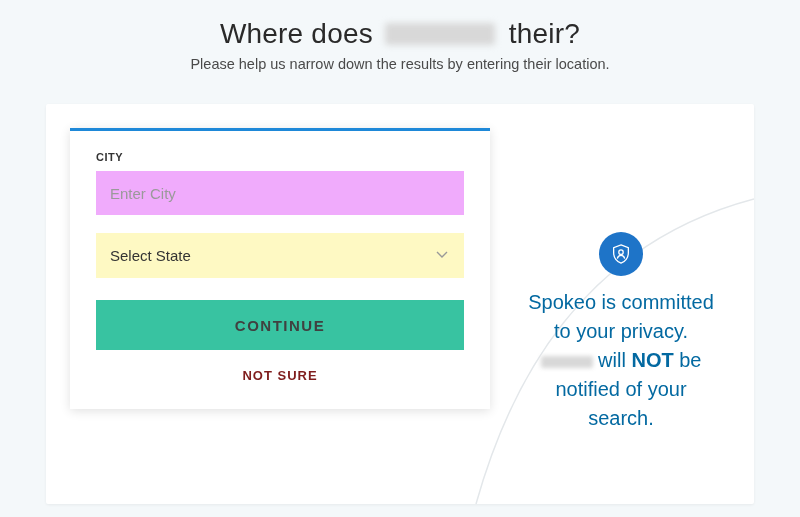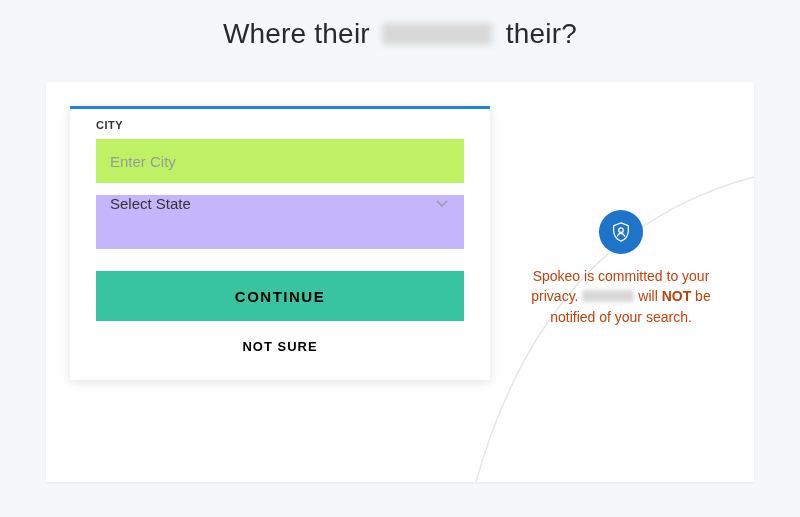--- a/index.html
+++ b/index.html
@@ -54,76 +54,76 @@
     pointer-events: none;
   }
   .form-panel {
     position: absolute;
     left: 24px;
     top: 24px;
     width: 420px;
     background: #fff;
     box-shadow: 0 2px 10px rgba(0,0,0,0.12);
     border-top: 3px solid #1e88d8;
-    padding: 10px 26px 20px;
+    padding: 20px 26px 20px;
   }
   .field-label {
     font-size: 11px;
     font-weight: 600;
     letter-spacing: 0.5px;
     color: #333;
     margin-bottom: 8px;
   }
   .text-input {
     width: 100%;
     height: 44px;
-    background: #bef264;
+    background: #f0abfc;
     border: none;
     padding: 0 14px;
     font-size: 15px;
     color: #333;
     outline: none;
-    margin-bottom: 12px;
+    margin-bottom: 18px;
   }
   .text-input::placeholder { color: #9a9a9a; }
   .select-wrap {
     position: relative;
     width: 100%;
-    height: 54px;
-    background: #c4b5fd;
+    height: 45px;
+    background: #fef9c3;
     margin-bottom: 22px;
     display: flex;
-    align-items: flex-start;
+    align-items: center;
     padding: 0 14px;
     cursor: pointer;
   }
   .select-value {
     font-size: 15px;
     color: #333;
     flex: 1;
   }
   .chev {
     color: #888;
   }
   .continue-btn {
     width: 100%;
     height: 50px;
     background: #38c3a1;
     border: none;
-    color: #000000;
+    color: #404040;
     font-size: 15px;
     font-weight: 700;
     letter-spacing: 1.5px;
     cursor: pointer;
   }
   .notsure-btn {
     width: 100%;
     background: none;
     border: none;
-    color: #000000;
+    color: #7f1d1d;
     font-size: 13px;
     font-weight: 700;
     letter-spacing: 1px;
     padding: 18px 0 6px;
     cursor: pointer;
   }
   .privacy {
     position: absolute;
     right: 38px;
     top: 128px;
@@ -134,44 +134,45 @@
     width: 44px;
     height: 44px;
     border-radius: 50%;
     background: #1e74c8;
     display: flex;
     align-items: center;
     justify-content: center;
     margin: 0 auto 12px;
   }
   .privacy-text {
-    font-size: 14px;
-    color: #c2410c;
+    font-size: 20px;
+    color: #0369a1;
     line-height: 1.45;
   }
   .privacy-text .redacted2 {
     display: inline-block;
     width: 52px;
     height: 12px;
     background: #d8d8d8;
     filter: blur(2px);
     border-radius: 2px;
     vertical-align: -1px;
   }
   .privacy-text b { font-weight: 700; }
 </style>
 </head>
 <body>
 
 <div class="header">
   <h1 class="title">
-    <span>Where their</span>
+    <span>Where does</span>
     <span class="redacted"></span>
     <span>their?</span>
   </h1>
+  <p class="subtitle">Please help us narrow down the results by entering their location.</p>
 </div>
 
 <div class="card">
   <svg class="curve" viewBox="0 0 708 400" preserveAspectRatio="none">
     <path d="M 430 400 Q 500 150 708 95" stroke="#e3e7ea" stroke-width="1.5" fill="none"></path>
   </svg>
 
   <div class="form-panel">
     <div class="field-label">CITY</div>
     <input class="text-input" type="text" placeholder="Enter City" style="">

